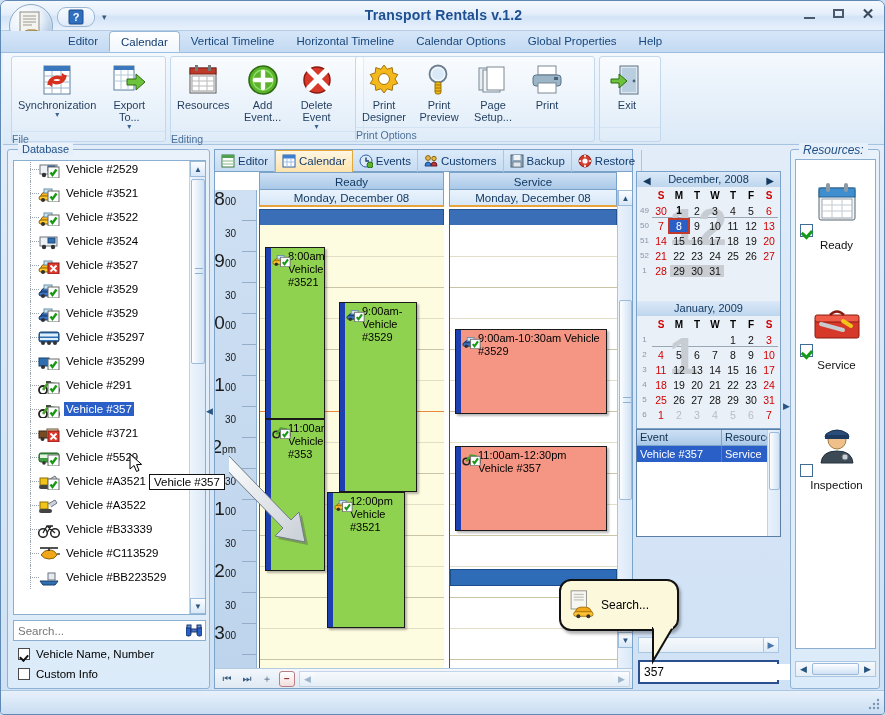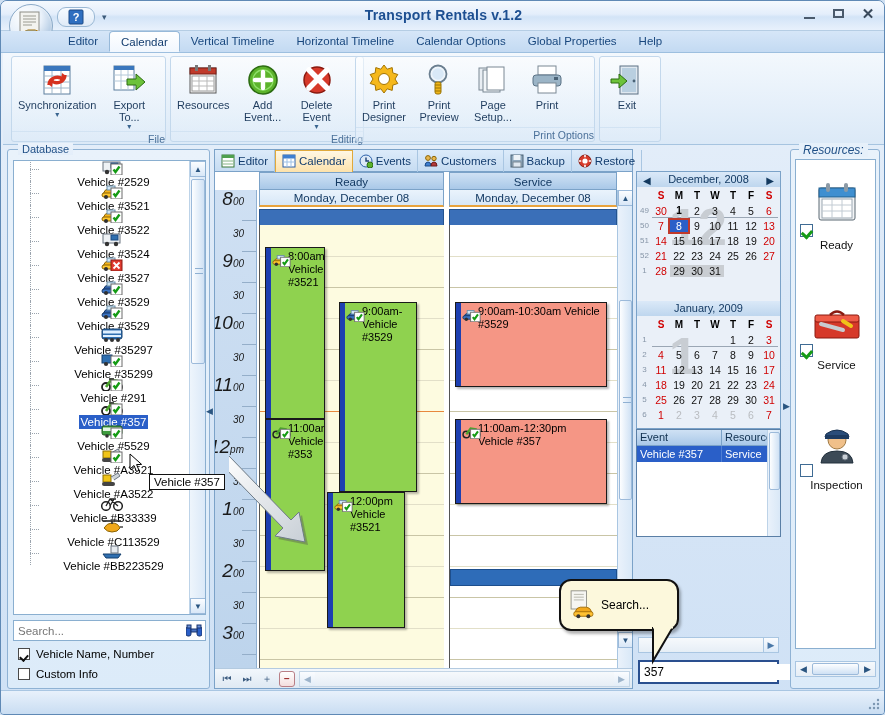--- a/index.html
+++ b/index.html
@@ -84,21 +84,21 @@
     border-bottom:1px solid #a6c4e0;
   }
   .rgroup {
     position:absolute; top:3px; height:86px;
     border:1px solid #c3d8ec; border-radius:3px;
     background: linear-gradient(180deg,rgba(255,255,255,.55), rgba(226,238,250,.45));
     display:flex; flex-direction:column;
   }
   .rgroup .items { flex:1; display:flex; align-items:flex-start; padding-top:4px; }
   .rgroup .gname {
-    height:14px; line-height:14px; text-align:right; font-size:10.5px; color:#4a7099;
+    height:14px; line-height:14px; text-align:left; font-size:10.5px; color:#4a7099;
     border-top:1px solid #d2e3f3;
   }
   .rbtn {
     width:auto; min-width:54px; padding:0 6px; display:flex; flex-direction:column;
     align-items:center; cursor:pointer; text-align:center;
   }
   .rbtn .ic { height:38px; display:flex; align-items:center; justify-content:center; }
   .rbtn .lb { font-size:11px; color:#1f3c5e; line-height:12px; }
   .rbtn .drop { font-size:8px; color:#3a6590; line-height:8px; }
 
@@ -112,21 +112,21 @@
     position:absolute; left:10px; top:-7px; background:linear-gradient(180deg,#eaf2fb,#e3eefa);
     padding:0 4px; font-size:11px; color:#1f4f86;
   }
   .treebox {
     position:absolute; left:5px; top:10px; width:193px; height:455px;
     background:#fff; border:1px solid #8aafd0; overflow:hidden;
   }
   .tree { position:absolute; left:0; top:0; width:175px; }
   .trow {
     height:24px; display:flex; align-items:center; padding-left:24px; position:relative;
-    cursor:pointer; font-size:11.5px; color:#000;flex-direction:column;
+    cursor:pointer; font-size:11.5px; color:#000;
   }
   .trow .dots {
     position:absolute; left:16px; top:12px; width:9px; height:0;
     border-top:1px dotted #9aa3ad;
   }
   .trow .vstem {
     position:absolute; left:16px; top:0; width:0; height:24px;
     border-left:1px dotted #9aa3ad;
   }
   .trow .vicon { width:22px; height:18px; margin-right:4px; flex:none; position:relative; }
@@ -201,40 +201,40 @@
     font-size:11.5px; color:#143a63;
   }
   .allday {
     position:absolute; background:#3a6fb8; border:1px solid #24538f;
   }
   .ruler {
     position:absolute; left:0; top:18px; width:42px; bottom:0;
     background:linear-gradient(180deg,#cfe0f3,#bdd4ec);
     border-right:1px solid #8fb0d2;
   }
-  .rmark { position:absolute; right:12px; text-align:left;font-style:italic; }
+  .rmark { position:absolute; right:20px; text-align:left; }
   .rhour { font-size:19px; font-family:"Liberation Sans",sans-serif; color:#1a1a1a; }
   .rmin { font-size:10px; color:#1a1a1a; }
   .rline { position:absolute; right:0; width:14px; border-top:1px solid #94aec9; }
 
   .grid { position:absolute; top:53px; bottom:0; overflow:hidden; }
   .gline { position:absolute; left:0; right:0; border-top:1px solid #e2dfc8; }
   .gline.hour { border-top:1px solid #c9c5a6; }
   .nowline { position:absolute; left:0; right:0; border-top:1px solid #e8883d; }
 
   .ev {
     position:absolute; border:1px solid #1a1a1a; box-shadow:2px 2px 2px rgba(0,0,0,.28);
     font-size:11px; line-height:13px; padding:2px 3px 2px 22px; overflow:hidden;
   }
   .ev::before {
     content:""; position:absolute; left:0; top:0; bottom:0; width:5px; background:#1d3fb0;
   }
   .ev .evic { position:absolute; left:6px; top:3px; width:18px; height:15px; }
   .ev.green { background:#8fd24f; }
-  .ev.red   { background:#f59685; }
+  .ev.red   { background:#f59685;margin-top:27px; }
 
   .cvsb {
     position:absolute; right:0; top:18px; bottom:0; width:15px;
     background:linear-gradient(90deg,#eaf2fb,#d9e8f7); border-left:1px solid #a9c6e2;
   }
   .navbar {
     position:absolute; left:0; bottom:0; width:100%; height:20px;
     background:linear-gradient(180deg,#f2f7fc,#dfe9f3);
     border-top:1px solid #b3cae0; display:flex; align-items:center; gap:4px; padding-left:4px;
   }
@@ -719,20 +719,33 @@
             <span class="dots"></span>
             <span class="vicon"><svg width="22" height="18" viewBox="0 0 22 18">
                 <circle cx="5" cy="14" r="4" fill="none" stroke="#222" stroke-width="1.8"></circle>
                 <circle cx="17" cy="14" r="4" fill="none" stroke="#222" stroke-width="1.8"></circle>
                 <path d="M5 14 L10 7 L16 8 L17 14" stroke="#4aa32a" stroke-width="2.6" fill="none"></path>
                 <path d="M8 6 L13 6" stroke="#222" stroke-width="1.6"></path>
                 <rect x="10" y="7" width="11" height="11" fill="#fff" stroke="#6a6a6a"></rect>
                 <path d="M12.5 12.5 l2 2.5 l4-5.5" stroke="#149b14" stroke-width="2.4" fill="none"></path>
               </svg></span>
             <span class="vlabel">Vehicle #357</span>
+          </div>
+          <div class="trow">
+            <span class="vstem"></span>
+            <span class="dots"></span>
+            <span class="vicon"><svg width="22" height="18" viewBox="0 0 22 18">
+                <rect x="1" y="7" width="8" height="7" fill="#7a4a22" stroke="#3f2510"></rect>
+                <rect x="9" y="5" width="11" height="9" fill="#e9d8b8" stroke="#6a5a3a"></rect>
+                <circle cx="4.5" cy="15" r="2" fill="#333"></circle>
+                <circle cx="15" cy="15" r="2" fill="#333"></circle>
+                <rect x="10" y="7" width="11" height="11" fill="#e03b2f" stroke="#8b1a13"></rect>
+                <path d="M12.5 9.5 l6 6 M18.5 9.5 l-6 6" stroke="#fff" stroke-width="1.8"></path>
+              </svg></span>
+            <span class="vlabel">Vehicle #3721</span>
           </div>
           <div class="trow">
             <span class="vstem"></span>
             <span class="dots"></span>
             <span class="vicon"><svg width="22" height="18" viewBox="0 0 22 18">
                 <rect x="1" y="5" width="20" height="9" rx="2" fill="#3f9d3f" stroke="#1f5c1f"></rect>
                 <rect x="2" y="6.5" width="18" height="3.5" fill="#e4f5e4"></rect>
                 <circle cx="6" cy="15" r="1.8" fill="#333"></circle>
                 <circle cx="16" cy="15" r="1.8" fill="#333"></circle>
                 <rect x="10" y="7" width="11" height="11" fill="#fff" stroke="#6a6a6a"></rect>

